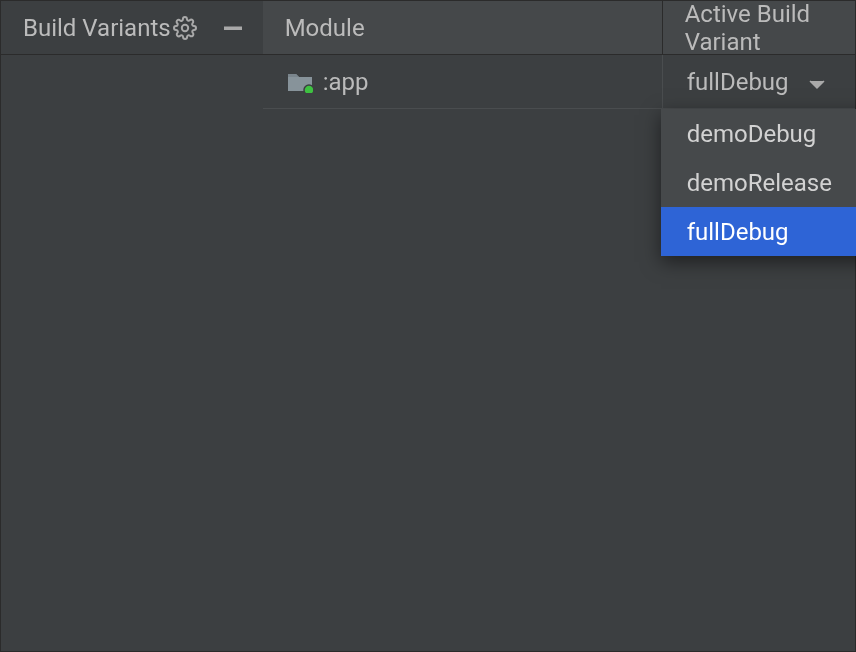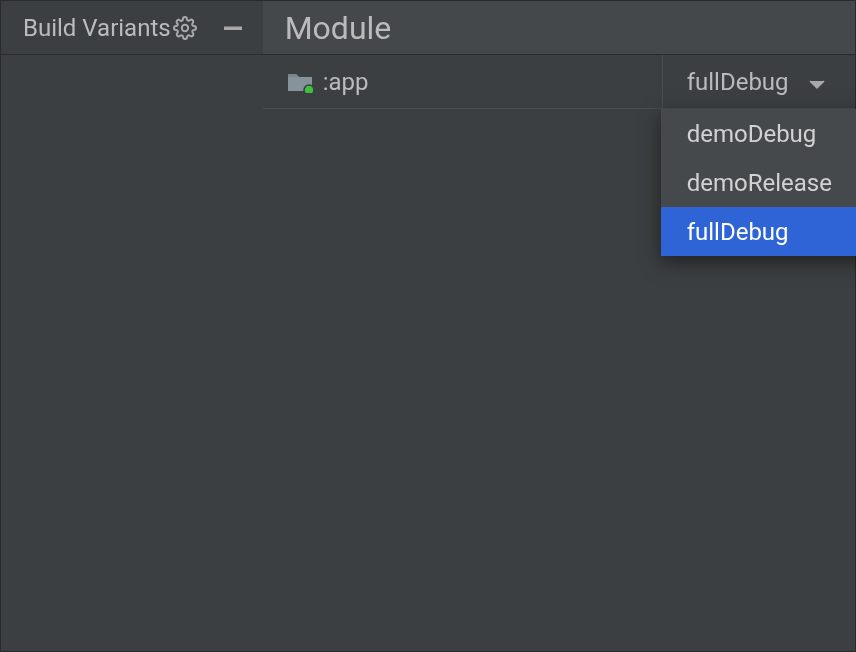--- a/index.html
+++ b/index.html
@@ -59,21 +59,21 @@
   .thead {
     display: flex;
     height: 54px;
     background: #45484a;
     border-bottom: 1px solid #2b2b2b;
   }
   .th {
     display: flex;
     align-items: center;
     padding: 0 22px;
-    font-size: 32px;
+    font-size: 24px;
     color: #bbbbbb;
     border-right: 1px solid #2b2b2b;
   }
   .th:last-child { border-right: none; }
   .col-module { width: 400px; }
   .col-variant { flex: 1; }
   .tbody {
     flex: 1;
     background: #3c3f41;
     position: relative;
@@ -149,20 +149,21 @@
         <svg width="24" height="24" viewBox="0 0 24 24">
           <rect x="3" y="10.5" width="18" height="3.5" fill="currentColor"></rect>
         </svg>
       </span>
     </div>
   </div>
 
   <div class="table">
     <div class="thead">
       <div class="th col-module">Module</div>
+      <div class="th col-variant">Active Build Variant</div>
     </div>
     <div class="tbody">
       <div class="trow">
         <div class="td col-module module-cell">
           <span class="folder-icon">
             <svg width="26" height="22" viewBox="0 0 26 22">
               <path d="M1 3 h8 l3 3 h13 v14 h-24 z" fill="#87939a"></path>
               <path d="M1 3 h8 l3 3 h-11 z" fill="#7a858c"></path>
               <circle cx="22" cy="19" r="5" fill="#3ec141" stroke="#3c3f41" stroke-width="1.5"></circle>
             </svg>

